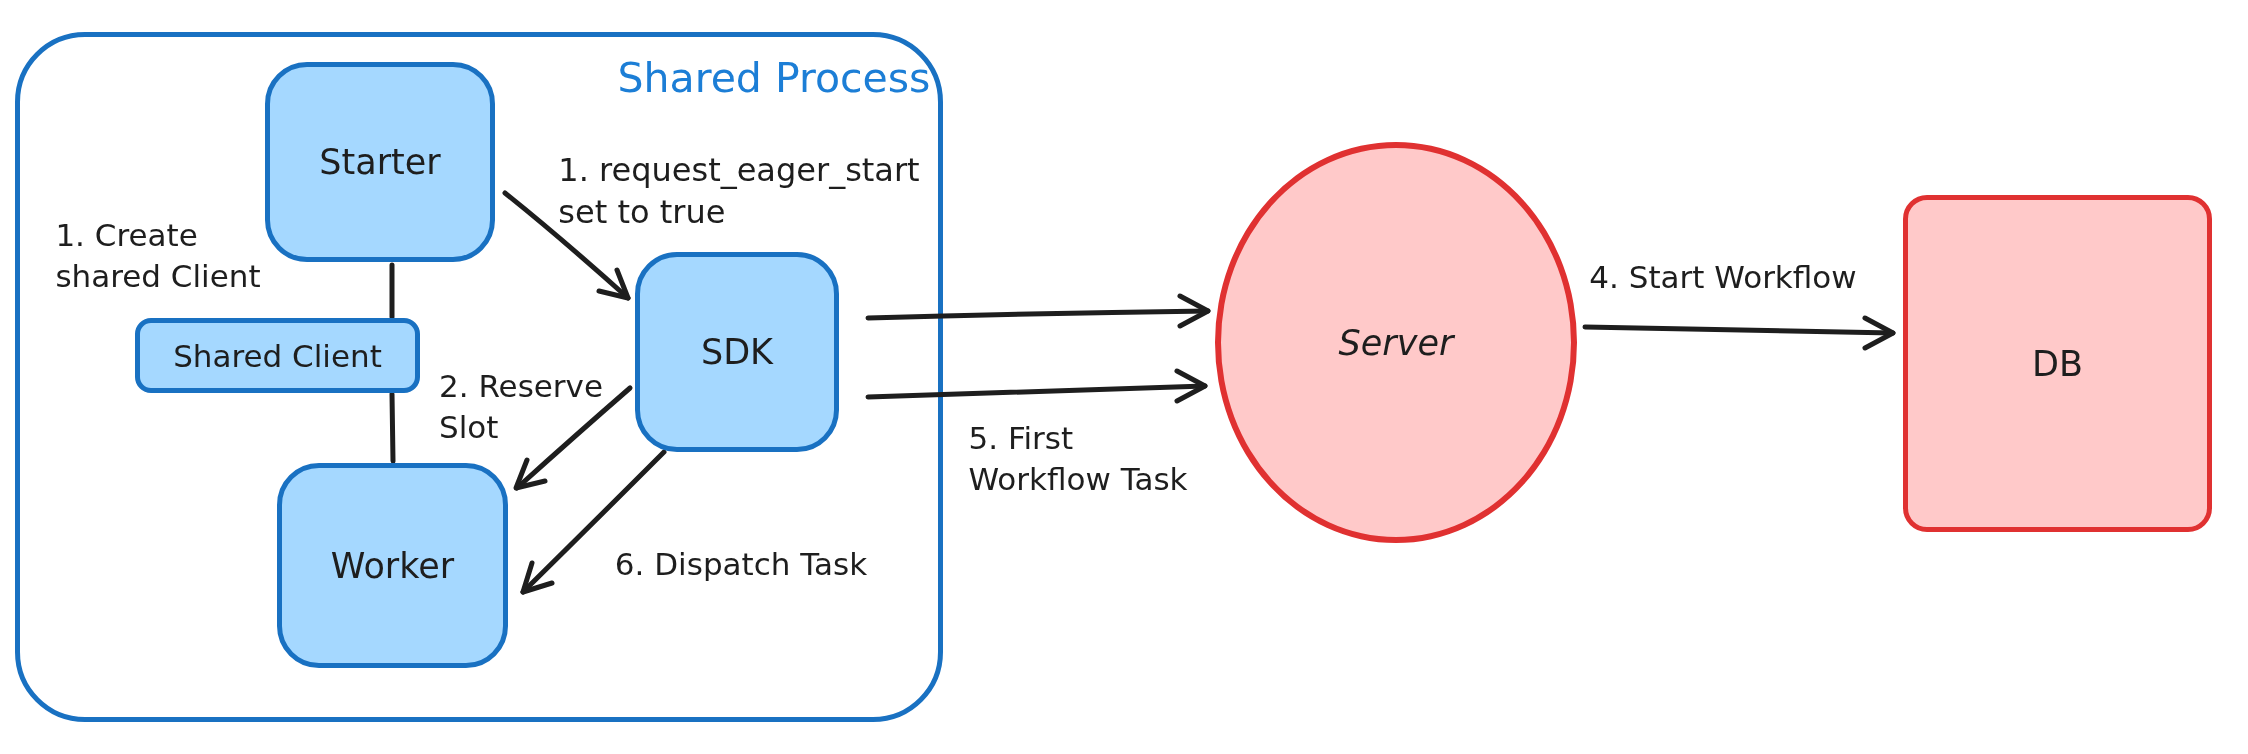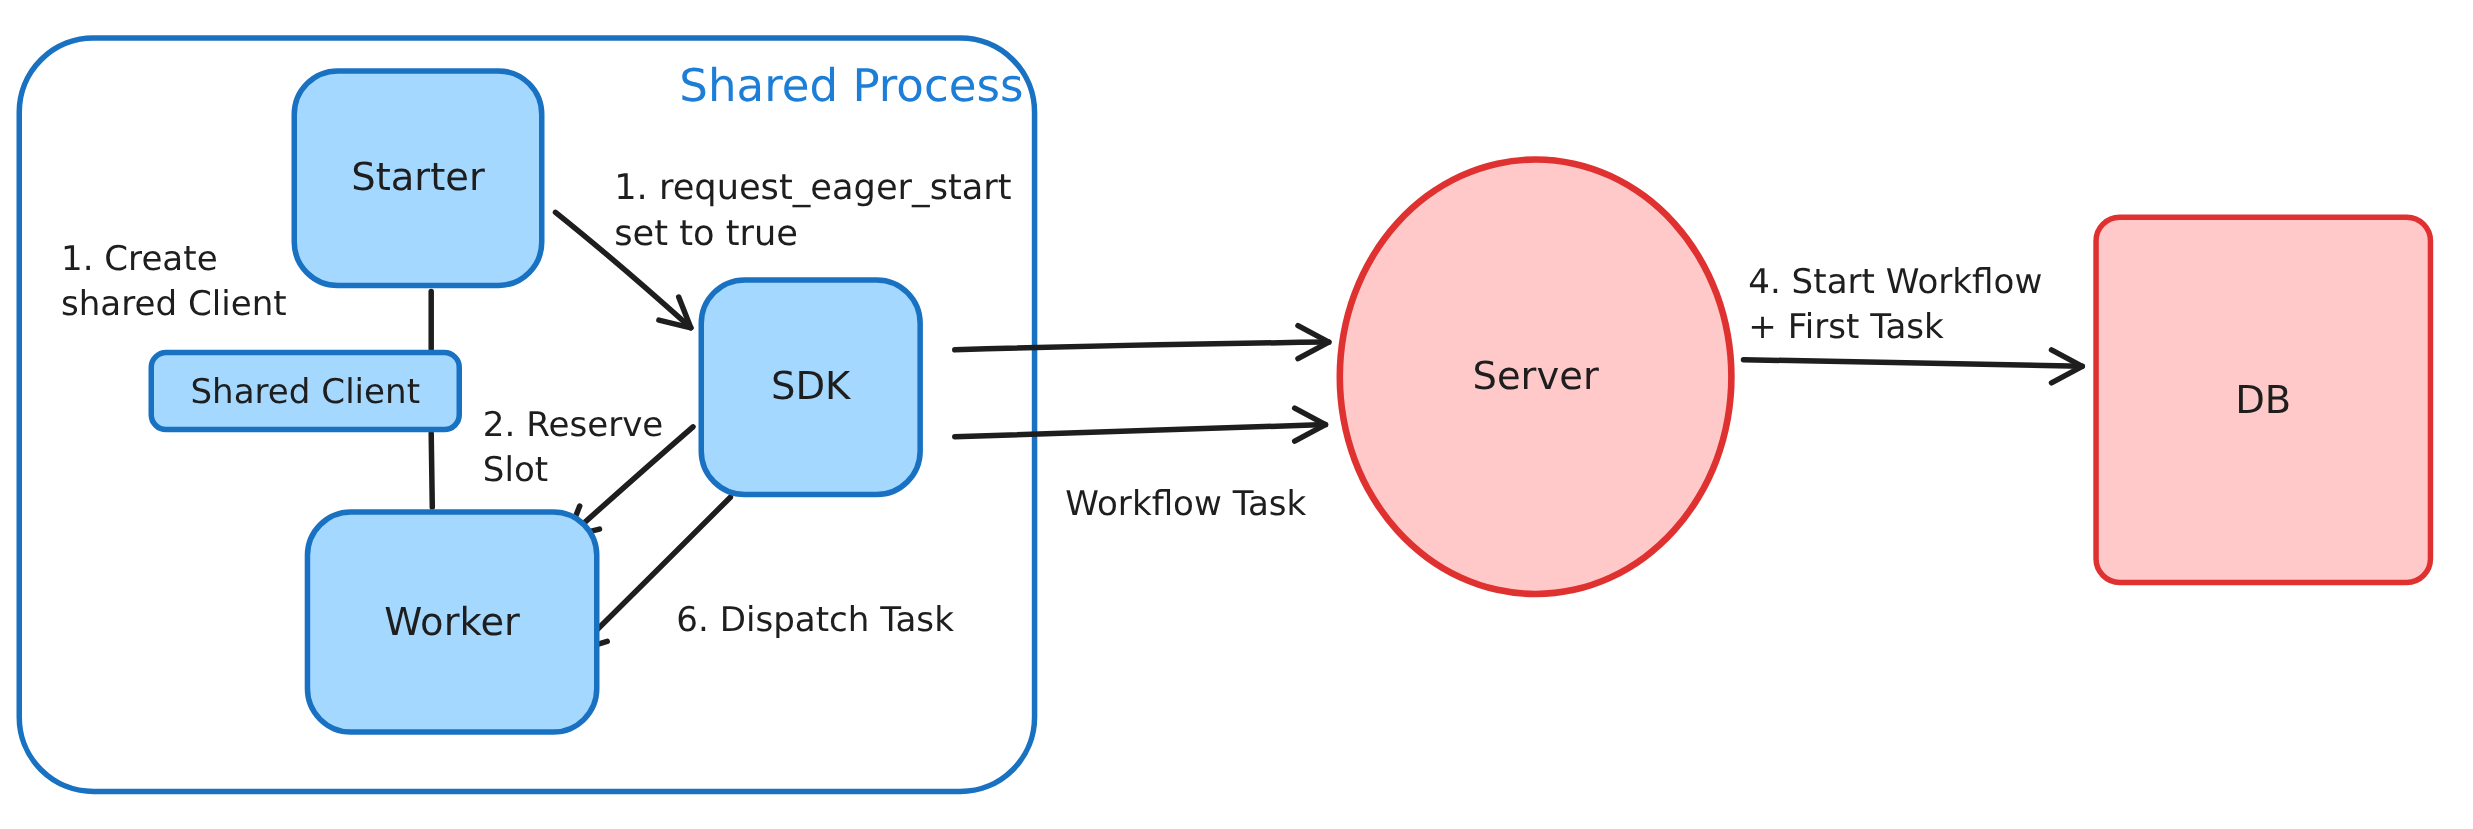--- a/index.html
+++ b/index.html
@@ -59,23 +59,23 @@
     transform:translate(-50%,-50%);
     text-align:left;
     font-size:31px;
     line-height:1.32;
     color:var(--ink);
     white-space:nowrap;
   }
   #starter{left:265px;top:62px;width:230px;height:200px;border-radius:42px;}
   #shared-client{left:135px;top:318px;width:285px;height:75px;border-radius:16px;border-width:5px;}
   #shared-client .node-label{font-size:31px;}
-  #worker{left:277px;top:463px;width:268px;height:205px;border-radius:42px;}
+  #worker{left:277px;top:463px;width:231px;height:205px;border-radius:42px;}
   #sdk{left:635px;top:252px;width:204px;height:200px;border-radius:42px;}
-  #server{left:1215px;top:142px;width:362px;height:401px;border-radius:50%;}
+  #server{left:1215px;top:142px;width:362px;height:401px;border-radius:50%;font-style:italic;}
   #db{left:1903px;top:195px;width:309px;height:337px;border-radius:24px;border-width:5px;}
   #ann-create{left:158px;top:256px;}
   #ann-request{left:739px;top:191px;font-size:32px;}
   #ann-reserve{left:521px;top:407px;}
   #ann-eager{left:1074px;top:272px;}
   #ann-first-task{left:1078px;top:459px;}
   #ann-dispatch{left:741px;top:551px;margin-top:13px;}
   #ann-start-workflow{left:1723px;top:277px;}
   .arrows{
     position:absolute;left:0;top:0;width:2248px;height:754px;
@@ -155,25 +155,25 @@
     <div>set to true</div>
   </div>
 
   <div id="ann-reserve" class="annotation">
     <div>2. Reserve</div>
     <div>Slot</div>
   </div>
 
 
   <div id="ann-first-task" class="annotation">
+    <div>5. First</div>
     <div>Workflow Task</div>
   </div>
 
   <div id="ann-dispatch" class="annotation">
     <div>6. Dispatch Task</div>
   </div>
 
   <div id="ann-start-workflow" class="annotation">
     <div>4. Start Workflow</div>
-    <div>+ First Task</div>
   </div>
 
 </div>
 
 </body></html>

